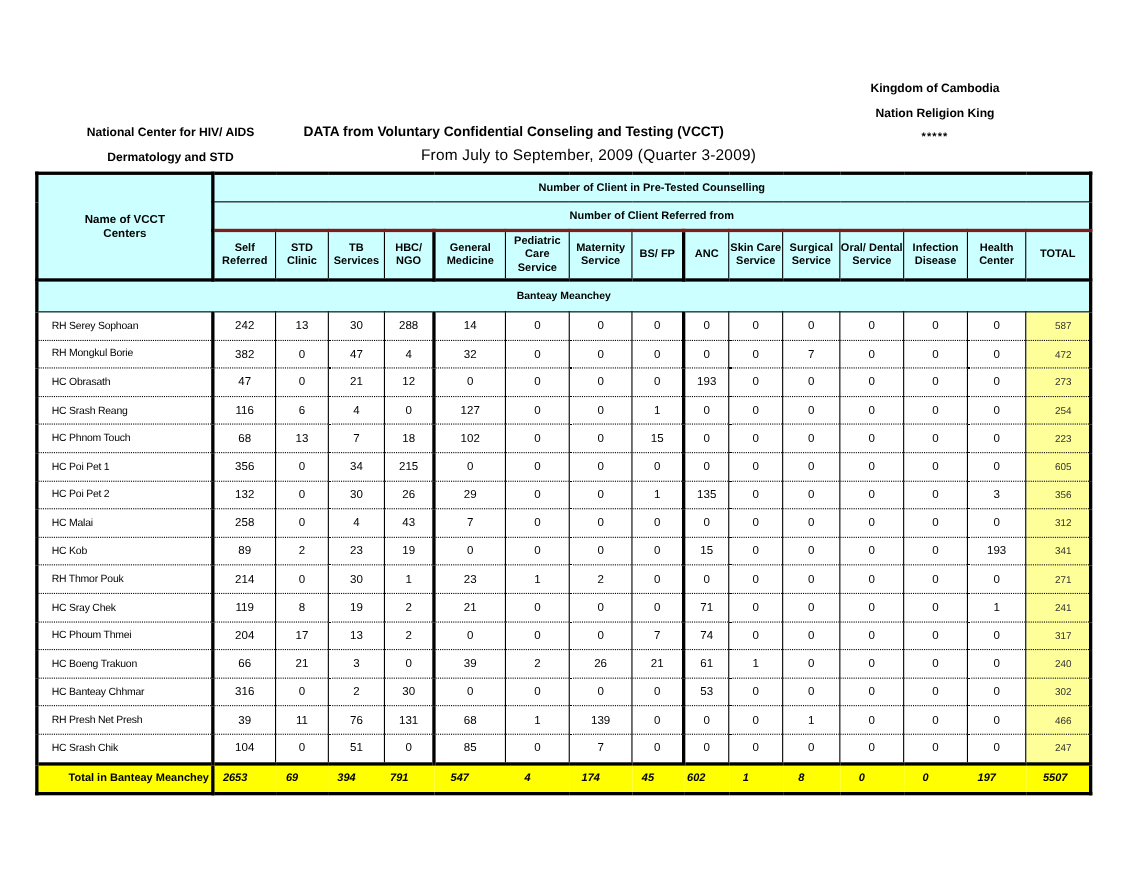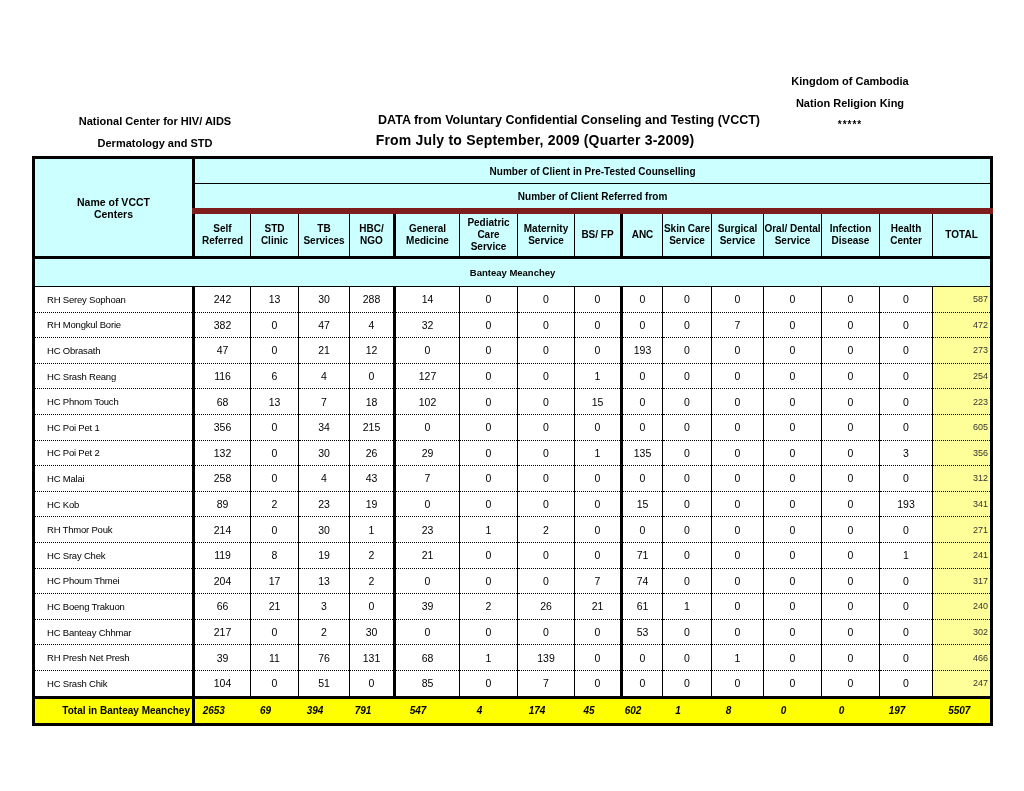--- a/index.html
+++ b/index.html
@@ -2,43 +2,43 @@
 <html><head>
 <meta charset="utf-8">
 <style>
   html, body { margin: 0; padding: 0; background: #ffffff; }
   body { width: 1024px; height: 791px; position: relative; overflow: hidden;
          font-family: "Liberation Sans", sans-serif; color: #000; }
   .hdr { position: absolute; font-weight: bold; font-size: 11px; text-align: center; }
   #hdr-left { left: 40px; top: 110px; width: 230px; }
   #hdr-left div, #hdr-right div { height: 22px; line-height: 22px; }
   #hdr-right { left: 770px; top: 70px; width: 160px; }
-  #title1 { position: absolute; left: 260px; top: 113px; width: 500px; text-align: right;
+  #title1 { position: absolute; left: 276px; top: 113px; width: 500px; text-align: left;
             font-weight: bold; font-size: 12.5px; }
   #title2 { position: absolute; left: 320px; top: 132px; width: 430px; text-align: center;
-            font-weight: bold; font-size: 14px; letter-spacing: 0.2px; }
+            font-weight: normal; font-size: 14px; letter-spacing: 0.2px; }
   .stars { font-size: 10px; letter-spacing: 1px; }
 
   table.vcct { position: absolute; left: 32px; top: 156px; width: 958px;
                border-collapse: collapse; font-size: 10px; table-layout: fixed; }
   table.vcct td, table.vcct th { padding: 0; text-align: center; vertical-align: middle; }
   .hd { background: #ccffff; font-weight: bold; }
   .hd-sub th { font-weight: normal; font-size: 10px; line-height: 12px; border: 1px solid #000; background: #ccffff; font-weight: bold;}
   .outer-l { border-left: 3px solid #000 !important; }
   .outer-r { border-right: 3px solid #000 !important; }
   .thick-r { border-right: 3px solid #000 !important; }
   .band1 th { height: 24px; border-top: 3px solid #000; border-bottom: 1px solid #000; margin-top: 16px; }
-  .band2 th { height: 24px; border-bottom: 6px solid #7f1d1d; }
+  .band2 th { height: 24px; border-bottom: 3px solid #7f1d1d; }
   .band3 th { height: 42px; border-bottom: 3px solid #000; }
   .region td { background: #ccffff; font-weight: bold; text-align: left; padding-left: 4px;
                height: 27px; border-bottom: 1px solid #000; font-size: 9.5px; }
   .data td { height: 24.6px; border-left: 1px solid #000; border-right: 1px solid #000;
              border-bottom: 1px dotted #000; font-size: 10.5px; }
   .data td.name { text-align: left; padding-left: 12px; font-size: 9.5px; letter-spacing: -0.2px; }
-  .data td.tot { background: #ffff99; text-align: right; padding-right: 2px; font-size: 9px; color: #333; }
+  .data td.tot { background: #ffff99; text-align: right; padding-right: 16px; font-size: 9px; color: #333; }
   .total td { background: #ffff00; height: 24px; font-style: italic; font-weight: bold;
               font-size: 10px; border-top: 3px solid #000; border-bottom: 3px solid #000; }
   .total td.tname { font-style: normal; text-align: right; padding-right: 2px; }
   .total td.num { text-align: center; padding-right: 18px; }
   .total td.num.last { padding-right: 4px; }
 </style>
 </head>
 <body>
 
 <div id="hdr-left" class="hdr">
@@ -340,21 +340,21 @@
         <td>61</td>
         <td>1</td>
         <td>0</td>
         <td>0</td>
         <td>0</td>
         <td>0</td>
         <td class="tot outer-r">240</td>
       </tr>
       <tr class="data">
         <td class="name outer-l thick-r">HC Banteay Chhmar</td>
-        <td>217</td>
+        <td>316</td>
         <td>0</td>
         <td>2</td>
         <td class="thick-r">30</td>
         <td>0</td>
         <td>0</td>
         <td>0</td>
         <td class="thick-r">0</td>
         <td>53</td>
         <td>0</td>
         <td>0</td>

